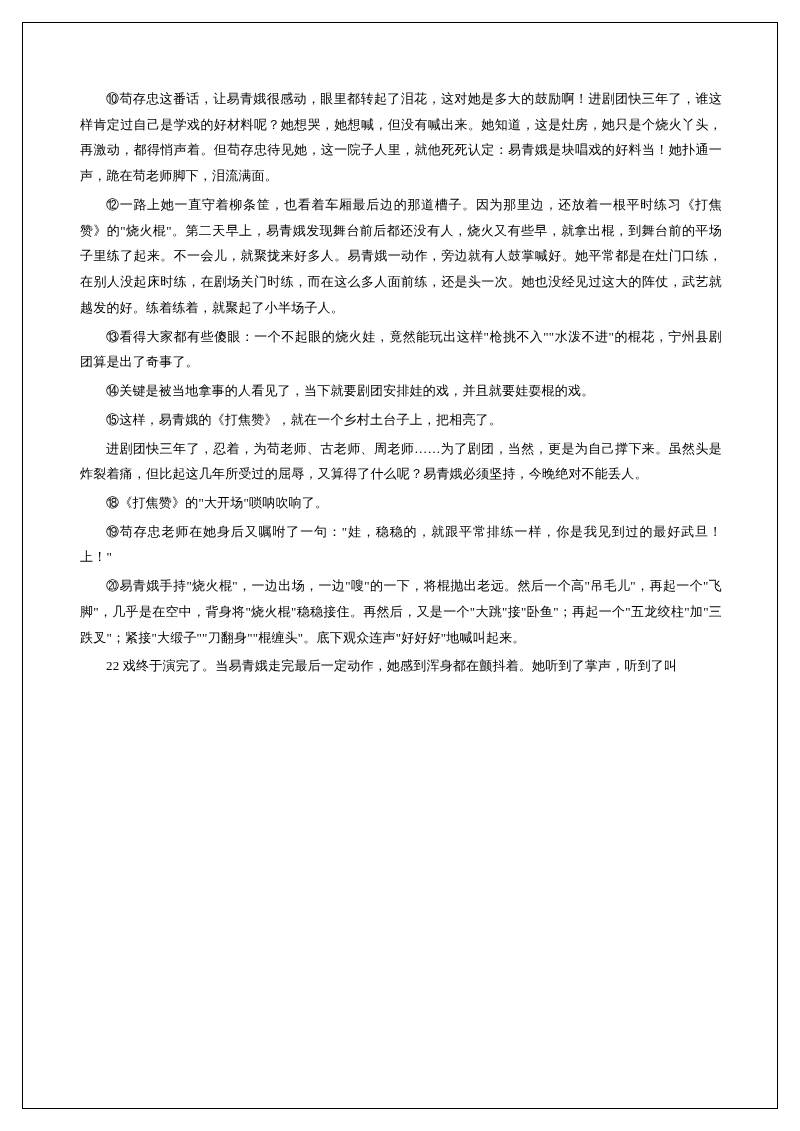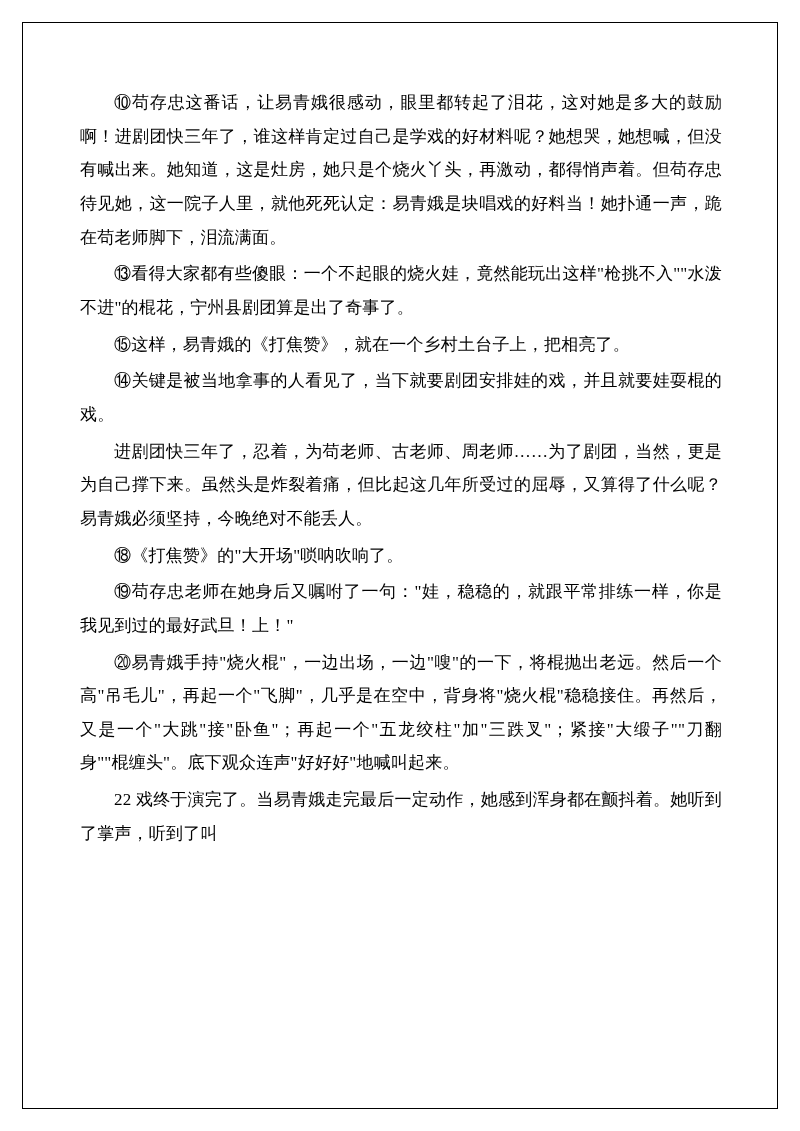--- a/index.html
+++ b/index.html
@@ -31,39 +31,40 @@
   }
   .content {
     position: absolute;
     left: 80px;
     top: 86px;
     width: 642px;
     box-sizing: border-box;
   }
   p.para {
     margin: 0 0 3px 0;
-    font-size: 17px;
+    font-size: 13px;
     line-height: 1.98;
     text-align: justify;
     text-justify: inter-ideograph;
     text-indent: 2em;
     color: #000000;
     letter-spacing: 0.2px;
     word-break: break-all;
   }
 </style>
 </head>
 <body>
 
 <div class="page">
   <div class="border-frame"></div>
   <div class="content">
     <p class="para">⑩苟存忠这番话，让易青娥很感动，眼里都转起了泪花，这对她是多大的鼓励啊！进剧团快三年了，谁这样肯定过自己是学戏的好材料呢？她想哭，她想喊，但没有喊出来。她知道，这是灶房，她只是个烧火丫头，再激动，都得悄声着。但苟存忠待见她，这一院子人里，就他死死认定：易青娥是块唱戏的好料当！她扑通一声，跪在苟老师脚下，泪流满面。</p>
+    <p class="para">⑫一路上她一直守着柳条筐，也看着车厢最后边的那道槽子。因为那里边，还放着一根平时练习《打焦赞》的"烧火棍"。第二天早上，易青娥发现舞台前后都还没有人，烧火又有些早，就拿出棍，到舞台前的平场子里练了起来。不一会儿，就聚拢来好多人。易青娥一动作，旁边就有人鼓掌喊好。她平常都是在灶门口练，在别人没起床时练，在剧场关门时练，而在这么多人面前练，还是头一次。她也没经见过这大的阵仗，武艺就越发的好。练着练着，就聚起了小半场子人。</p>
     <p class="para">⑬看得大家都有些傻眼：一个不起眼的烧火娃，竟然能玩出这样"枪挑不入""水泼不进"的棍花，宁州县剧团算是出了奇事了。</p>
+    <p class="para">⑭关键是被当地拿事的人看见了，当下就要剧团安排娃的戏，并且就要娃耍棍的戏。</p>
     <p class="para">⑮这样，易青娥的《打焦赞》，就在一个乡村土台子上，把相亮了。</p>
-    <p class="para">⑭关键是被当地拿事的人看见了，当下就要剧团安排娃的戏，并且就要娃耍棍的戏。</p>
     <p class="para">进剧团快三年了，忍着，为苟老师、古老师、周老师……为了剧团，当然，更是为自己撑下来。虽然头是炸裂着痛，但比起这几年所受过的屈辱，又算得了什么呢？易青娥必须坚持，今晚绝对不能丢人。</p>
     <p class="para">⑱《打焦赞》的"大开场"唢呐吹响了。</p>
     <p class="para">⑲苟存忠老师在她身后又嘱咐了一句："娃，稳稳的，就跟平常排练一样，你是我见到过的最好武旦！上！"</p>
     <p class="para">⑳易青娥手持"烧火棍"，一边出场，一边"嗖"的一下，将棍抛出老远。然后一个高"吊毛儿"，再起一个"飞脚"，几乎是在空中，背身将"烧火棍"稳稳接住。再然后，又是一个"大跳"接"卧鱼"；再起一个"五龙绞柱"加"三跌叉"；紧接"大缎子""刀翻身""棍缠头"。底下观众连声"好好好"地喊叫起来。</p>
     <p class="para">22 戏终于演完了。当易青娥走完最后一定动作，她感到浑身都在颤抖着。她听到了掌声，听到了叫</p>
   </div>
 </div>
 
 </body></html>

